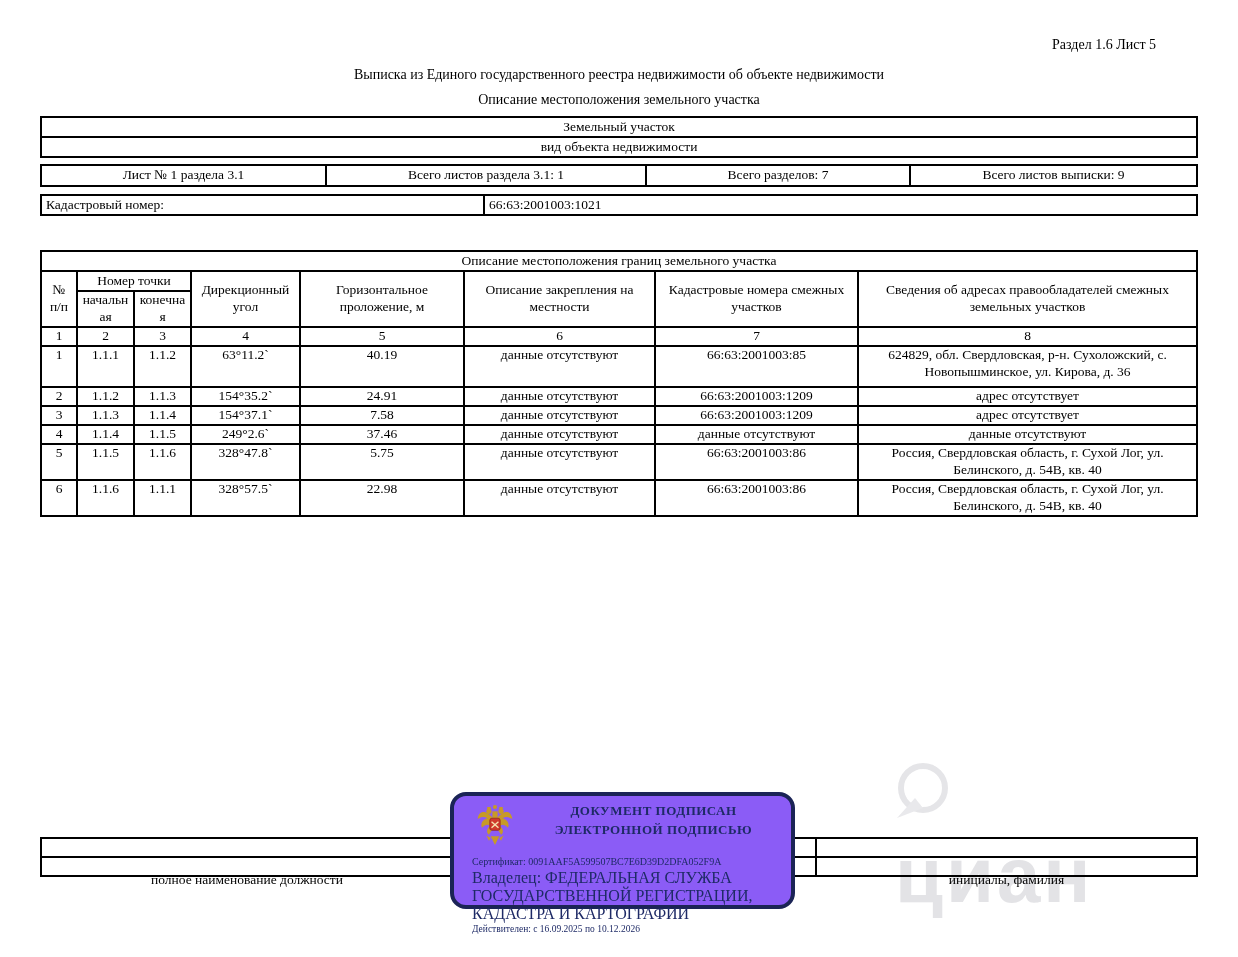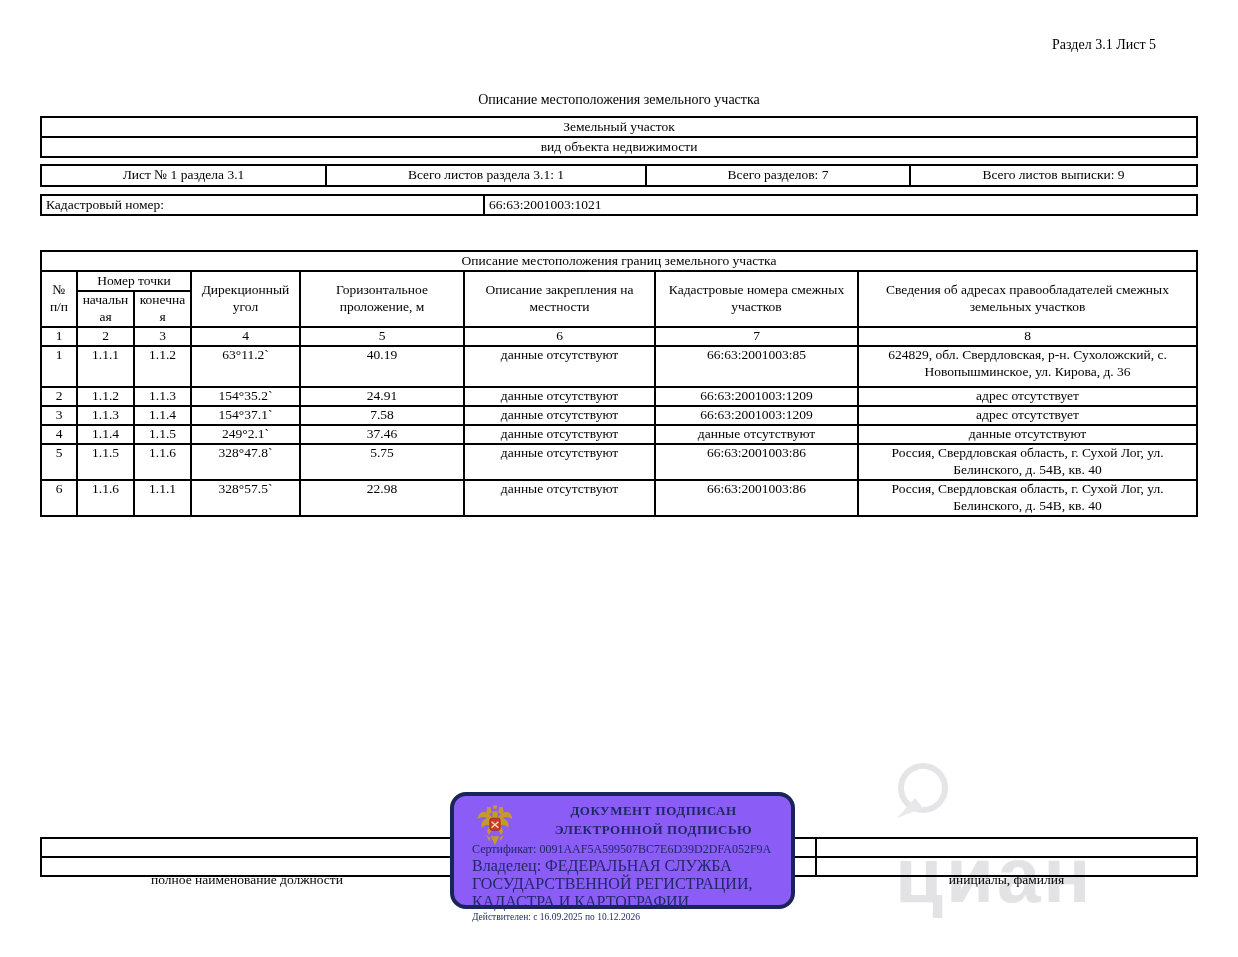--- a/index.html
+++ b/index.html
@@ -92,38 +92,39 @@
     position: absolute; left: 450px; top: 792px; width: 345px; height: 117px;
     background: #8b5cf6; border: 4px solid #1b2456; border-radius: 16px;
     z-index: 3; color: #1e2a66; padding: 5px 14px 4px 18px;
   }
   .stamp-emblem { position: absolute; left: 22px; top: 7px; }
   .stamp-titles { margin-left: 58px; text-align: center; }
   .stamp-title-line {
     font-size: 13px; font-weight: bold; line-height: 19px; letter-spacing: .5px;
     white-space: nowrap;
   }
-  .stamp-cert { margin-top: 3px; font-size: 12px; line-height: 15px; white-space: nowrap; }
+  .stamp-cert { margin-top: 15px; font-size: 10px; line-height: 15px; white-space: nowrap; }
   .stamp-owner { font-size: 16px; line-height: 18px; width: 290px; }
   .stamp-validity { font-size: 9.5px; line-height: 13px; }
 </style>
 </head>
 <body>
 
 <div class="page">
 
   <div class="watermark">
     <svg class="watermark-logo" width="58" height="62" viewBox="0 0 58 62">
       <circle cx="30" cy="28" r="22" fill="none" stroke="#e3e3e6" stroke-width="6"></circle>
       <path d="M4 58 L22 38 L30 48 Z" fill="#e7e7ea"></path>
     </svg>
     <span class="watermark-text">циан</span>
   </div>
 
-  <div class="corner-label">Раздел 3.1 Лист 5</div>
+  <div class="corner-label">Раздел 1.6 Лист 5</div>
+  <div class="doc-title">Выписка из Единого государственного реестра недвижимости об объекте недвижимости</div>
   <div class="doc-subtitle">Описание местоположения земельного участка</div>
 
   <table class="tbl-object">
     <tbody>
         <tr>
           <td>Земельный участок</td>
         </tr>
     <tr>
           <td>вид объекта недвижимости</td>
         </tr>
@@ -227,21 +228,21 @@
         <td>154°37.1`</td>
         <td>7.58</td>
         <td>данные отсутствуют</td>
         <td>66:63:2001003:1209</td>
         <td>адрес отсутствует</td>
       </tr>
       <tr>
         <td>4</td>
         <td>1.1.4</td>
         <td>1.1.5</td>
-        <td>249°2.1`</td>
+        <td>249°2.6`</td>
         <td>37.46</td>
         <td>данные отсутствуют</td>
         <td>данные отсутствуют</td>
         <td>данные отсутствуют</td>
       </tr>
       <tr>
         <td>5</td>
         <td>1.1.5</td>
         <td>1.1.6</td>
         <td>328°47.8`</td>

